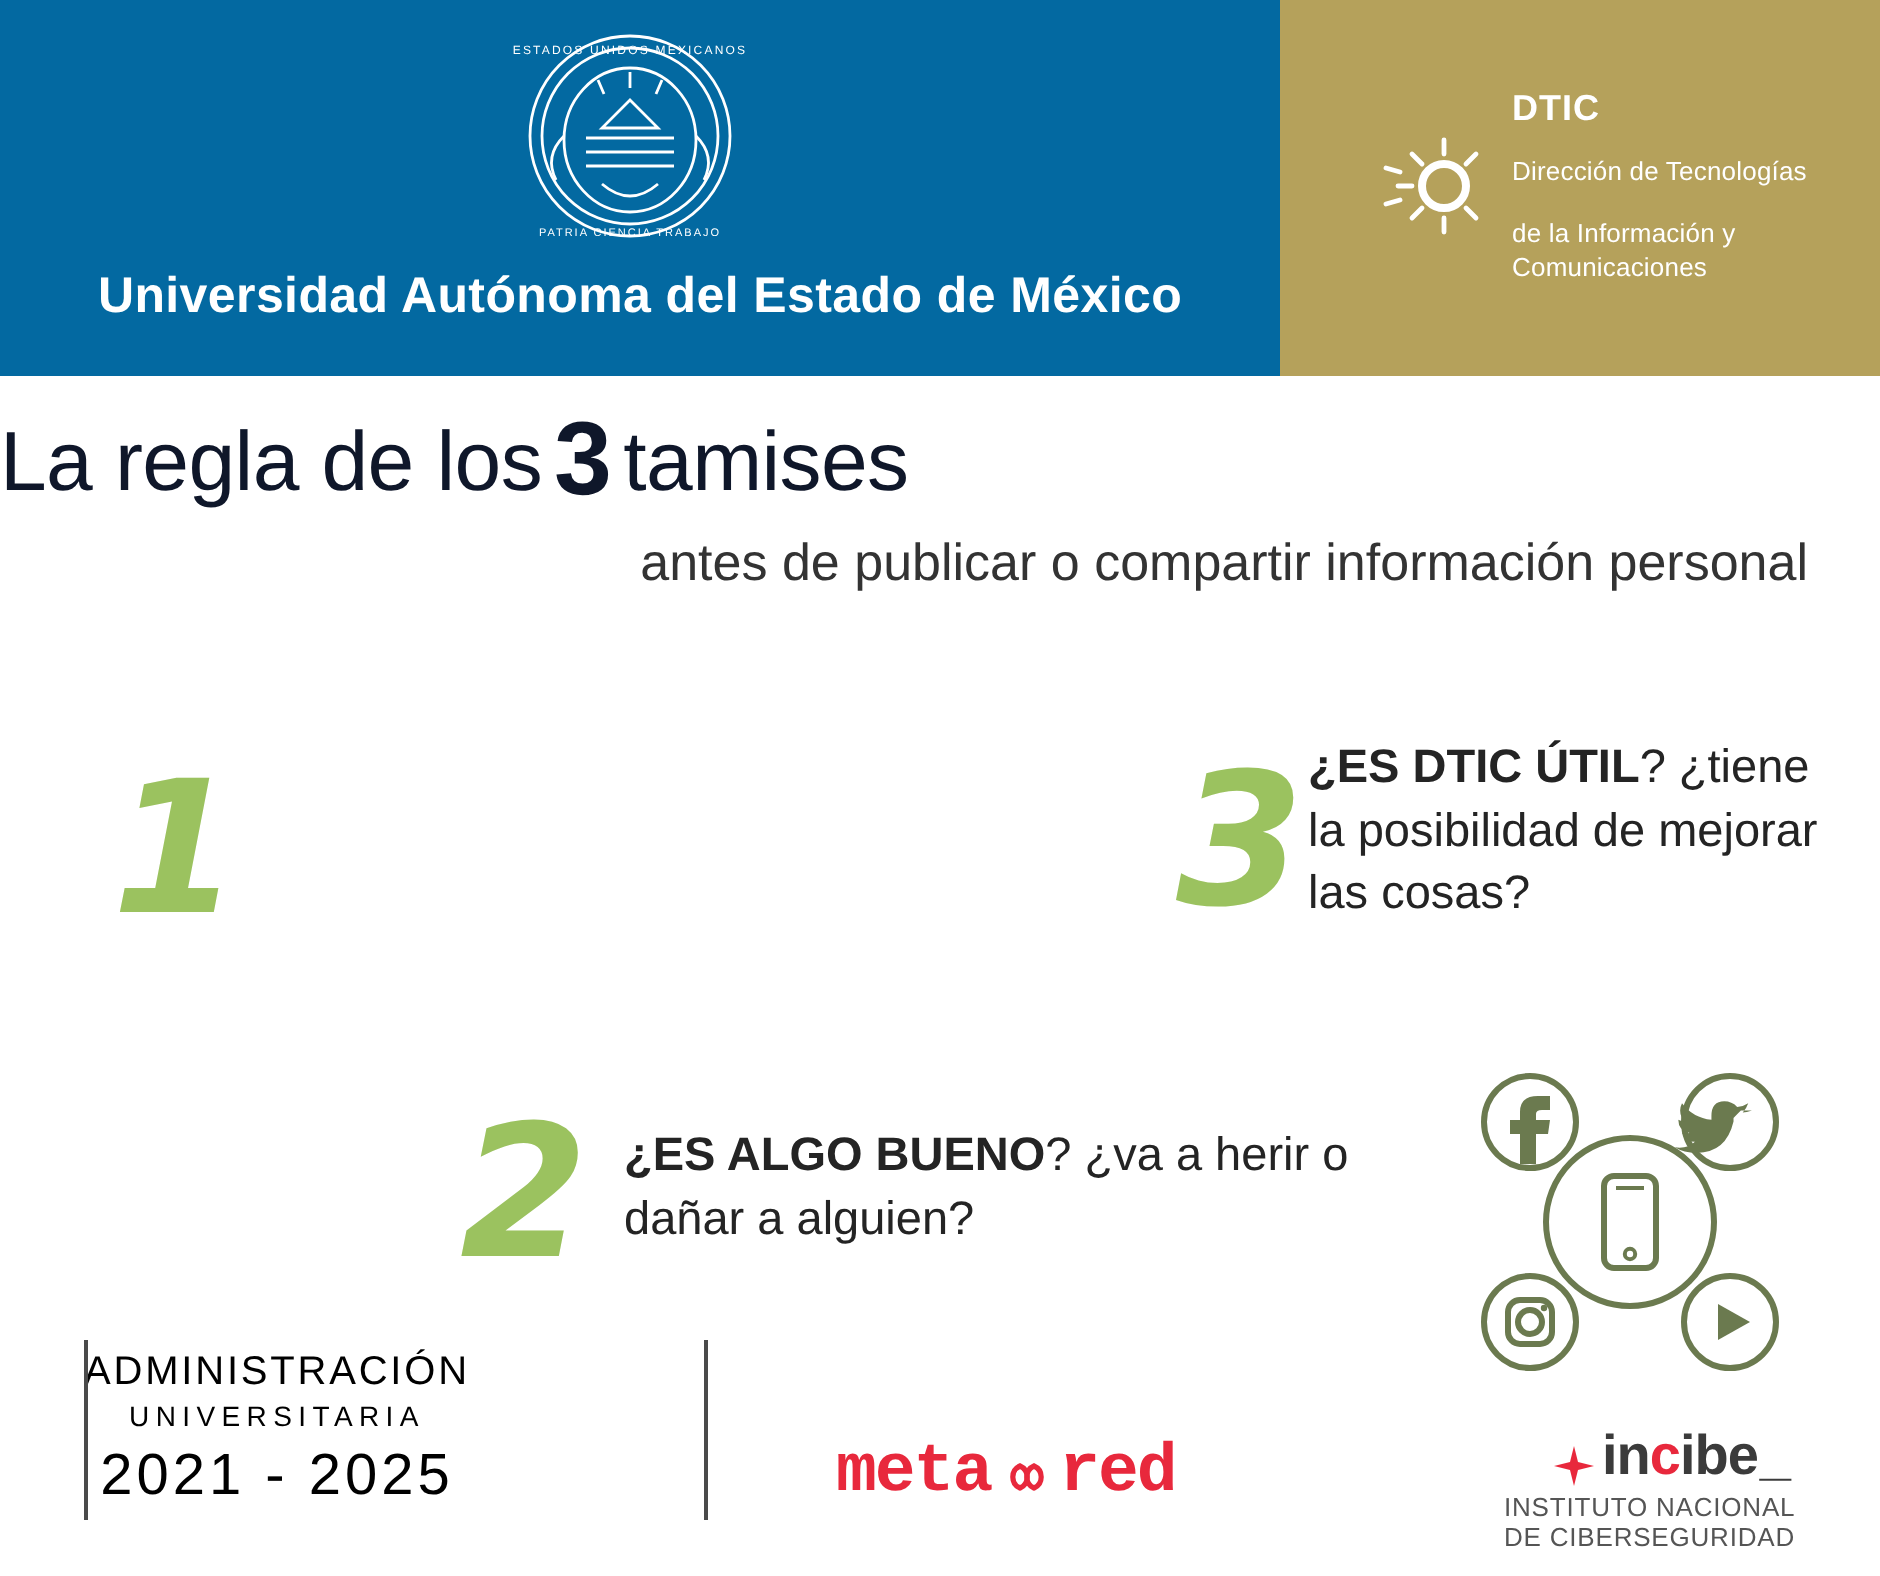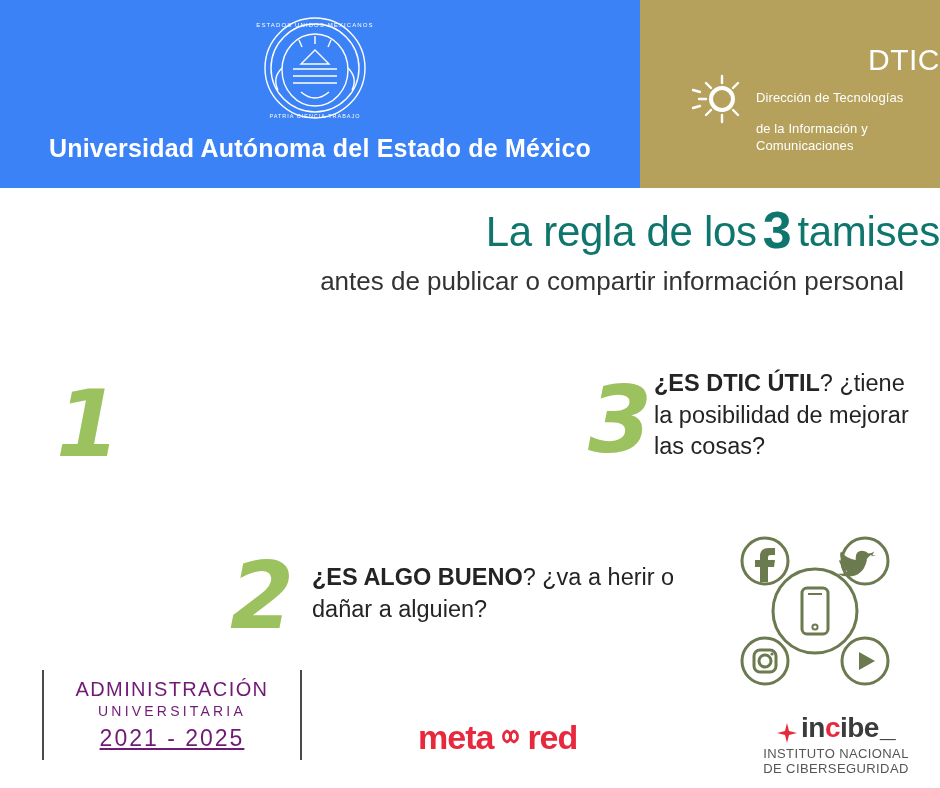--- a/index.html
+++ b/index.html
@@ -16,21 +16,21 @@
   }
 
   
   .header {
     position: relative;
     width: 940px; height: 188px;
     display: flex;
   }
   .header-left {
     width: 640px; height: 188px;
-    background: #3b82f6;
+    background: #0369a1;
     position: relative;
   }
   .header-right {
     width: 300px; height: 188px;
     background: #b5a15b;
     position: relative;
   }
   .uaem-shield {
     position: absolute;
     left: 255px; top: 14px;
@@ -49,35 +49,34 @@
   .dtic-wrap {
     position: absolute;
     left: 48px; top: 45px;
     display: flex;
     align-items: center;
     gap: 10px;
   }
   .dtic-sun { width: 58px; height: 58px; }
   .dtic-text { color: #ffffff; }
   .dtic-main {
-    font-size: 30px; font-weight: normal; letter-spacing: 0.5px;
+    font-size: 18px; font-weight: bold; letter-spacing: 0.5px;
     line-height: 1;
-    text-align: right;
   }
   .dtic-sub {
     font-size: 13px; line-height: 1.25; margin-top: 15px;
     letter-spacing: 0.1px;
   }
 
   
   .title-block { position: absolute; left: 0; top: 200px; width: 940px; }
   .title-main {
-    text-align: right;
+    text-align: left;
     font-size: 42px;
-    color: #0f766e;
+    color: #0f172a;
     font-weight: 400;
     letter-spacing: -0.3px;
   }
   .title-main .big3 {
     font-size: 52px;
     font-weight: bold;
     vertical-align: -2px;
     padding: 0 6px;
   }
   .title-sub {
@@ -113,54 +112,54 @@
   #item3 .num { font-size: 92px; margin-right: 2px; margin-top: 20px; }
   #item3 .item-text { margin-top: 8px; }
 
   #item2 { left: 230px; top: 552px; width: 470px; }
   #item2 .num { font-size: 92px; margin-right: 18px; margin-top: 4px; }
   #item2 .item-text { margin-top: 10px; }
 
   
   .admin-block {
     position: absolute; left: 42px; top: 660px;
-    width: 260px; height: 110px;
-    display: flex; align-items: center; justify-content: center;
-    color: #701a75;
+    width: 312px; height: 110px;
+    display: flex; align-items: center; 
+    color: #000000;
   }
   .admin-bar {
     position: absolute; top: 10px; width: 2px; height: 90px;
     background: #4a4a4a;
   }
   .admin-bar.left { left: 0; }
   .admin-bar.right { right: 0; }
   .admin-inner { text-align: center; }
   .admin-l1 { font-size: 20px; letter-spacing: 1.4px; font-weight: 500; }
   .admin-l2 { font-size: 14px; letter-spacing: 3.2px; margin-top: 2px; }
-  .admin-l3 { font-size: 23px; letter-spacing: 2px; margin-top: 6px; text-decoration: underline; }
+  .admin-l3 { font-size: 29px; letter-spacing: 2px; margin-top: 6px; }
 
   .metared {
     position: absolute; left: 418px; top: 718px;
     font-size: 34px; font-weight: bold; color: #e8283c;
     letter-spacing: -1px;
-    display: flex; 
+    display: flex; align-items: center; font-family: Liberation Mono, monospace;
   }
   .metared .link-glyph {
     display: inline-block; margin: 0 2px;
     width: 30px; height: 26px;
   }
 
   .social-cluster {
     position: absolute; left: 726px; top: 522px;
     width: 178px; height: 178px;
   }
 
   .incibe {
     position: absolute; left: 752px; top: 712px;
-    width: 168px; text-align: center;
+    width: 168px; 
   }
   .incibe-main {
     font-size: 28px; font-weight: bold; color: #3b3b3b;
     letter-spacing: -0.5px; display: flex; align-items: center; justify-content: center;
   }
   .incibe-main .c { color: #e8283c; }
   .incibe-main .underscore { margin-left: 1px; }
   .incibe-sub {
     font-size: 13px; color: #555; letter-spacing: 0.4px; margin-top: 2px;
   }

